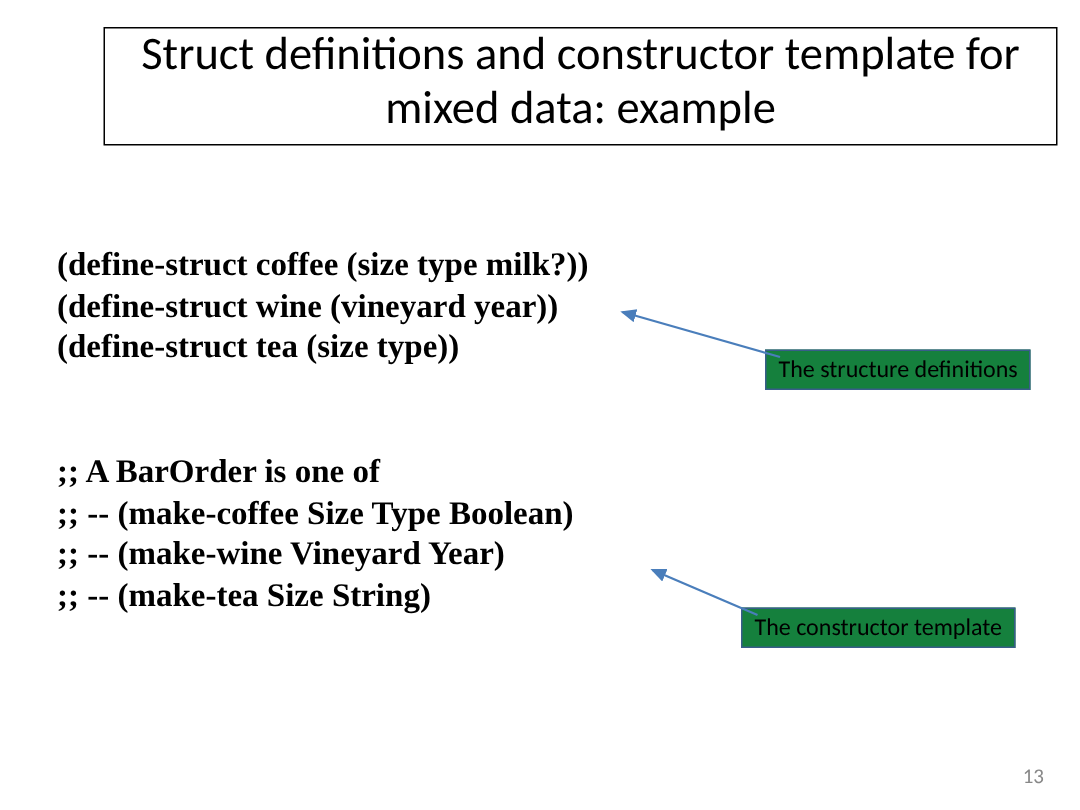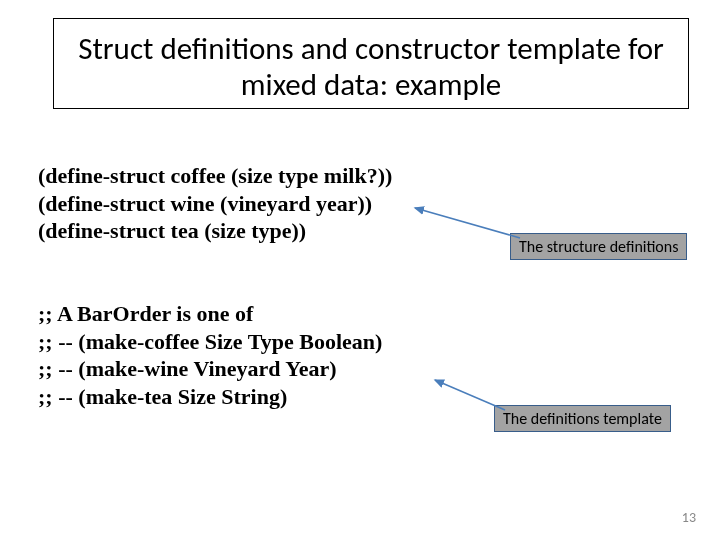--- a/index.html
+++ b/index.html
@@ -8,45 +8,45 @@
     width: 720px;
     height: 540px;
     background: #fff;
     font-family: Calibri, "Segoe UI", sans-serif;
     position: relative;
     overflow: hidden;
   }
   .title-box {
     position: absolute;
     top: 18px;
-    left: 53px;
+    left: 69px;
     width: 614px;
     border: 1.5px solid #000;
-    padding: 12px 10px 6px 10px;
+    padding: 0 10px 6px 10px;
     text-align: center;
     font-size: 31px;
     line-height: 1.15;
     color: #000;
   }
   .code {
     position: absolute;
     left: 38px;
     font-family: Liberation Serif, serif;
     font-size: 22px;
     font-weight: bold;
     white-space: pre;
     color: #000;
     line-height: 1.25;
   }
   .block1 { top: 140px; }
   .block2 { top: 278px; }
   .callout-box {
     position: absolute;
     border: 1px solid #385d8a;
-    background: #a3a3a3;
+    background: #15803d;
     font-size: 16px;
     padding: 3px 8px;
     color: #000;
   }
   .callout1 { top: 233px; left: 510px; }
   .callout2 { top: 405px; left: 494px; }
   .page-num {
     position: absolute;
     bottom: 14px;
     right: 24px;
@@ -76,21 +76,21 @@
 <pre class="code block2">;; A BarOrder is one of
 ;; -- (make-coffee Size Type Boolean)
 ;; -- (make-wine Vineyard Year)
 ;; -- (make-tea Size String)</pre>
 
 <div class="callout-box callout1">
   <span>The structure definitions</span>
 </div>
 
 <div class="callout-box callout2">
-  <span>The definitions template</span>
+  <span>The constructor template</span>
 </div>
 
 <svg class="arrows">
   <defs>
     <marker id="arrowhead" markerWidth="8" markerHeight="8" refX="6" refY="3" orient="auto">
       <path d="M0,0 L7,3 L0,6 Z" fill="#4a7ebb"></path>
     </marker>
   </defs>
   <line x1="520" y1="238" x2="415" y2="208" stroke="#4a7ebb" stroke-width="1.5" marker-end="url(#arrowhead)"></line>
   <line x1="505" y1="410" x2="435" y2="380" stroke="#4a7ebb" stroke-width="1.5" marker-end="url(#arrowhead)"></line>

